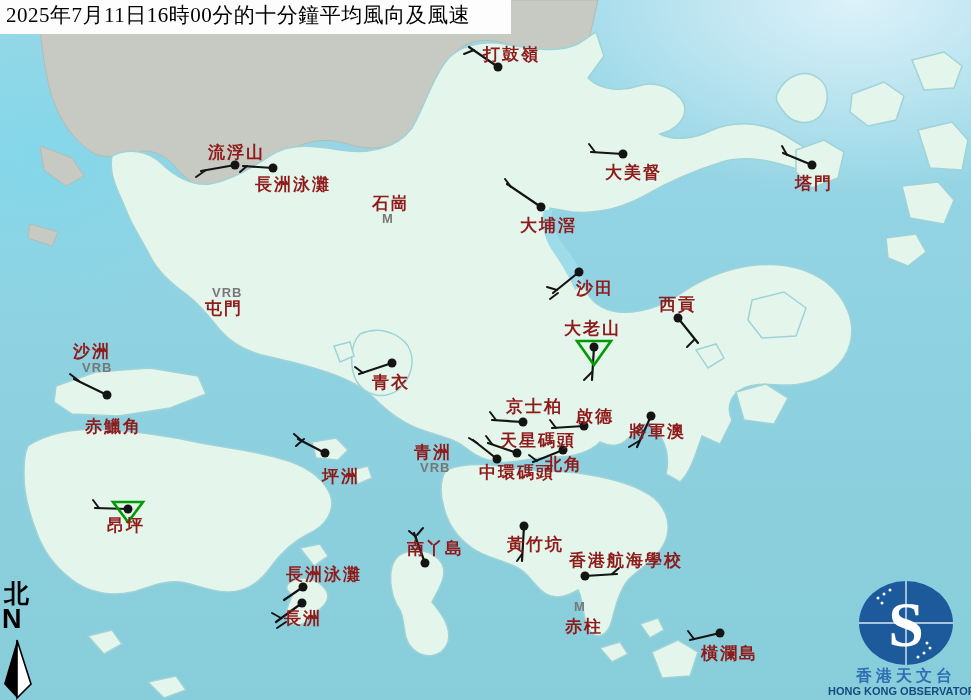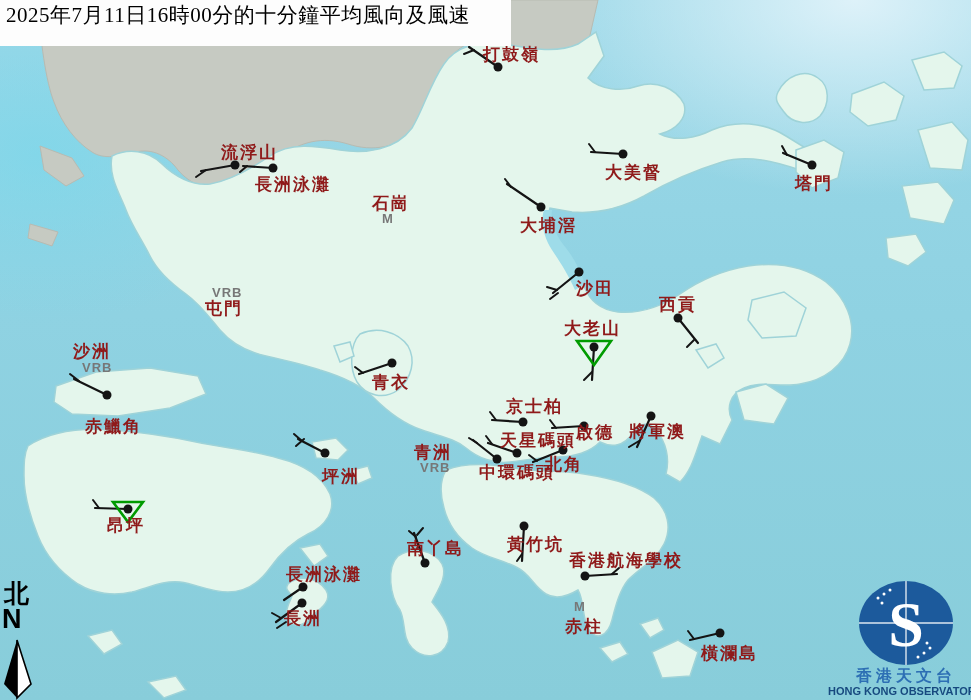--- a/index.html
+++ b/index.html
@@ -9,21 +9,21 @@
     background:
       radial-gradient(55% 45% at 88% 0%, rgba(225,243,250,.95), rgba(225,243,250,0) 62%),
       radial-gradient(35% 35% at 4% 22%, rgba(116,216,236,.55), rgba(116,216,236,0) 70%),
       linear-gradient(180deg,#9bd8e8 0%,#8fd2e2 45%,#88cdda 100%);
   }
   #map-svg{position:absolute;left:0;top:0;}
   .land{fill:#e4f6ec;stroke:#9fd3d8;stroke-width:1.5;}
   .urban{fill:#c6cac2;stroke:#b7bbb2;stroke-width:1;}
   .chan{fill:#9edce9;stroke:none;}
   #titlebar{
-    position:absolute;left:0;top:0;width:511px;height:46px;background:#fdfdfd;
+    position:absolute;left:0;top:0;width:511px;height:34px;background:#fdfdfd;
     color:#000;font-family:"Liberation Serif","DejaVu Serif",serif;
     font-size:21px;line-height:30px;padding-left:6px;box-sizing:border-box;
     letter-spacing:.5px;white-space:nowrap;
   }
   .stn{
     position:absolute;color:#8f1a1a;white-space:nowrap;
     font-family:"Liberation Serif","DejaVu Serif",serif;
     font-size:17px;font-weight:600;letter-spacing:2px;line-height:1;
   }
   .aux{
@@ -198,38 +198,38 @@
       <circle cx="930" cy="648" r="1.5" fill="#fff"></circle>
         <circle cx="924" cy="653" r="1.5" fill="#fff"></circle>
       <circle cx="918" cy="657" r="1.5" fill="#fff"></circle>
         <circle cx="927" cy="643" r="1.5" fill="#fff"></circle>
       <text x="906" y="646" text-anchor="middle" font-family="'Liberation Serif','DejaVu Serif',serif" font-size="64" font-weight="bold" fill="#ffffff">S</text>
     </g>
   </svg>
 
   <div id="labels">
       <div class="stn" style="left: 483px; top: 46px;">打鼓嶺</div>
-      <div class="stn" style="left: 221px; top: 144px;">流浮山</div>
+      <div class="stn" style="left: 208px; top: 144px;">流浮山</div>
       <div class="stn" style="left: 255px; top: 176px;">長洲泳灘</div>
       <div class="stn" style="left: 372px; top: 195px;">石崗</div>
       <div class="aux" style="left: 382px; top: 212px;">M</div>
       <div class="stn" style="left: 605px; top: 164px; text-align: center;">大美督</div>
       <div class="stn" style="left: 795px; top: 175px;">塔門</div>
       <div class="stn" style="left: 520px; top: 217px;">大埔滘</div>
       <div class="stn" style="left: 564px; top: 280px; margin-left: 12px;">沙田</div>
       <div class="stn" style="left: 659px; top: 296px;">西貢</div>
       <div class="stn" style="left: 564px; top: 320px;">大老山</div>
       <div class="stn" style="left: 205px; top: 300px;">屯門</div>
       <div class="aux" style="left: 212px; top: 286px;">VRB</div>
       <div class="stn" style="left: 73px; top: 343px;">沙洲</div>
       <div class="aux" style="left: 82px; top: 361px;">VRB</div>
       <div class="stn" style="left: 85px; top: 418px;">赤鱲角</div>
       <div class="stn" style="left: 372px; top: 374px;">青衣</div>
       <div class="stn" style="left: 506px; top: 398px;">京士柏</div>
-      <div class="stn" style="left: 576px; top: 424px;">啟德</div>
+      <div class="stn" style="left: 576px; top: 408px;">啟德</div>
       <div class="stn" style="left: 500px; top: 432px;">天星碼頭</div>
       <div class="stn" style="left: 479px; top: 464px;">中環碼頭</div>
       <div class="stn" style="left: 545px; top: 456px;">北角</div>
       <div class="stn" style="left: 629px; top: 423px;">將軍澳</div>
       <div class="stn" style="left: 414px; top: 444px;">青洲</div>
       <div class="aux" style="left: 420px; top: 461px;">VRB</div>
       <div class="stn" style="left: 322px; top: 468px;">坪洲</div>
       <div class="stn" style="left: 107px; top: 517px;">昂坪</div>
       <div class="stn" style="left: 286px; top: 566px;">長洲泳灘</div>
       <div class="stn" style="left: 284px; top: 610px;">長洲</div>

